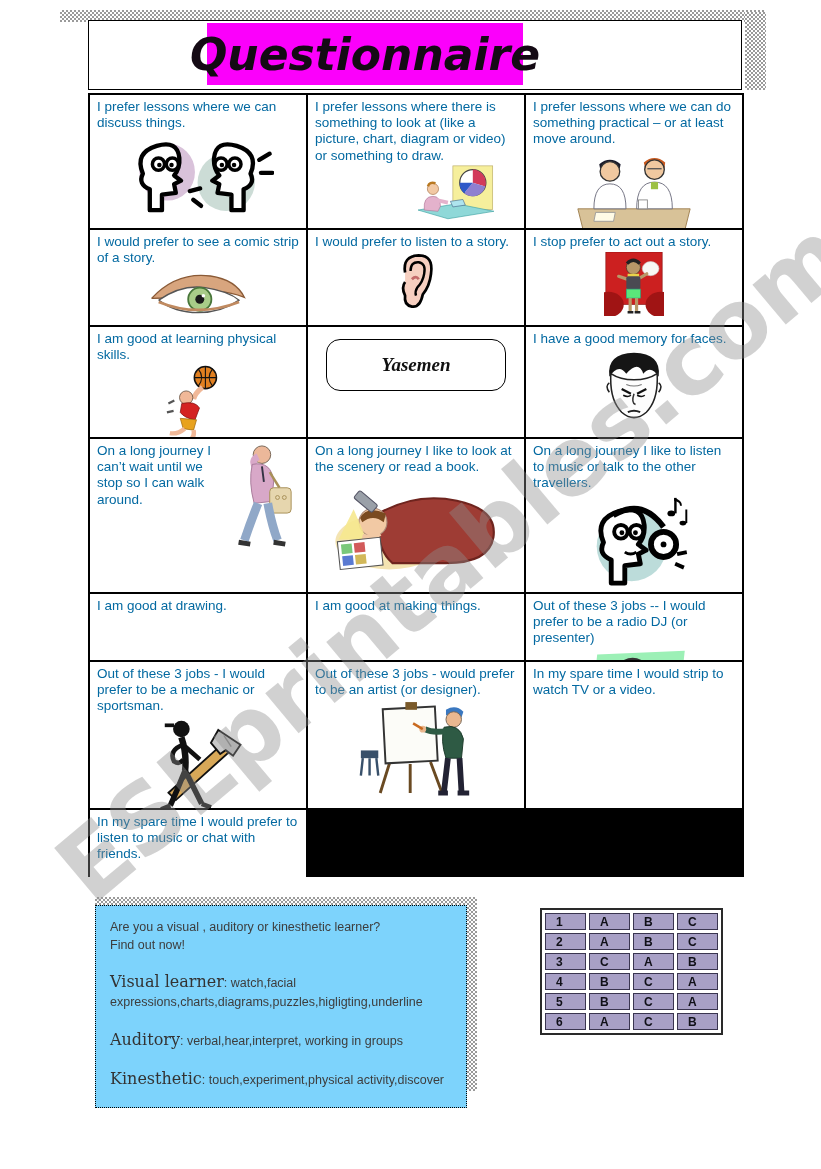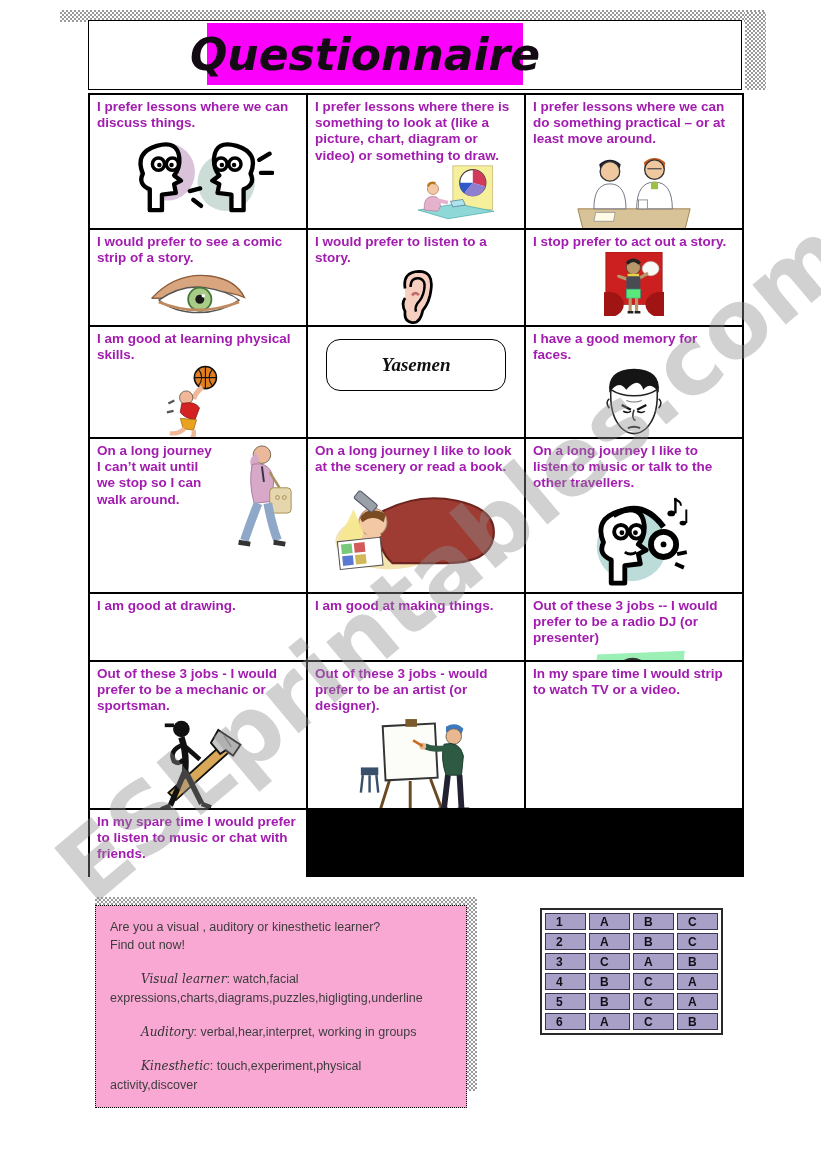--- a/index.html
+++ b/index.html
@@ -12,35 +12,35 @@
              border:1px solid #000;}
   #title-banner{position:absolute;left:118px;top:2px;width:316px;height:62px;background:#fb00fb;
                 display:flex;align-items:center;justify-content:center;}
   #title-banner .t{font-family:"DejaVu Sans",sans-serif;font-weight:bold;font-size:44px;
                    color:#140a14;letter-spacing:0px;font-style:italic;}
   
   #qgrid{position:absolute;left:88px;top:93px;width:652px;height:780px;background:#000;
          border:2px solid #000;display:grid;grid-template-columns:1fr 1fr 1fr;
          grid-template-rows:133px 95px 110px 153px 66px 146px 67px;gap:2px;}
   .cell{background:#fff;padding:4px 7px 2px 7px;position:relative;overflow:hidden;}
-  .qt{font-weight:bold;font-size:13.5px;line-height:1.2;color:#a21caf;}
+  .qt{font-weight:normal;font-size:13.5px;line-height:1.2;color:#0369a1;}
   .img-c{display:block;margin:2px auto 0 auto;}
   .img-r{float:right;margin:0 0 0 4px;}
   .img-right-edge{display:block;margin:0 6px 0 auto;}
   
   .name-box{width:178px;height:50px;border:1.5px solid #000;border-radius:14px;margin:8px auto 0 auto;
             display:flex;align-items:center;justify-content:center;}
   .name-box span{font-family:Liberation Serif, serif;font-style:italic;font-weight:bold;font-size:19px;}
   
-  #info-box{position:absolute;left:95px;top:905px;width:372px;height:203px;background:#f9a8d4;
+  #info-box{position:absolute;left:95px;top:905px;width:372px;height:203px;background:#7dd3fc;
             border:1px dotted #000;padding:12px 14px;box-sizing:border-box;color:#3d3d3d;
             font-size:12.5px;line-height:1.45;}
   #info-box p{margin:0;}
   #info-box .gap{height:16px;}
-  .term{font-family:"DejaVu Serif",serif;font-style:italic;font-size:12px;color:#333;margin-left:31px;}
+  .term{font-family:"DejaVu Serif",serif;font-size:16px;color:#333;}
   
   #answer-key{position:absolute;left:540px;top:908px;background:#fff;border:2px solid #2a2a2a;
               padding:3px;display:grid;grid-template-columns:repeat(4,41px);grid-auto-rows:17px;gap:3px;}
   .ak-cell{background:#a8a0c6;border:1px solid #3a3550;display:flex;align-items:center;
            padding-left:10px;font-weight:bold;font-size:12px;color:#101018;}
   
   #watermark{position:absolute;left:-45px;top:508px;width:990px;text-align:center;
              transform:rotate(-40deg);font-family:"DejaVu Sans",sans-serif;font-weight:bold;
              font-size:95px;color:#8f8f8f;opacity:0.40;white-space:nowrap;pointer-events:none;z-index:40;}
 </style>

